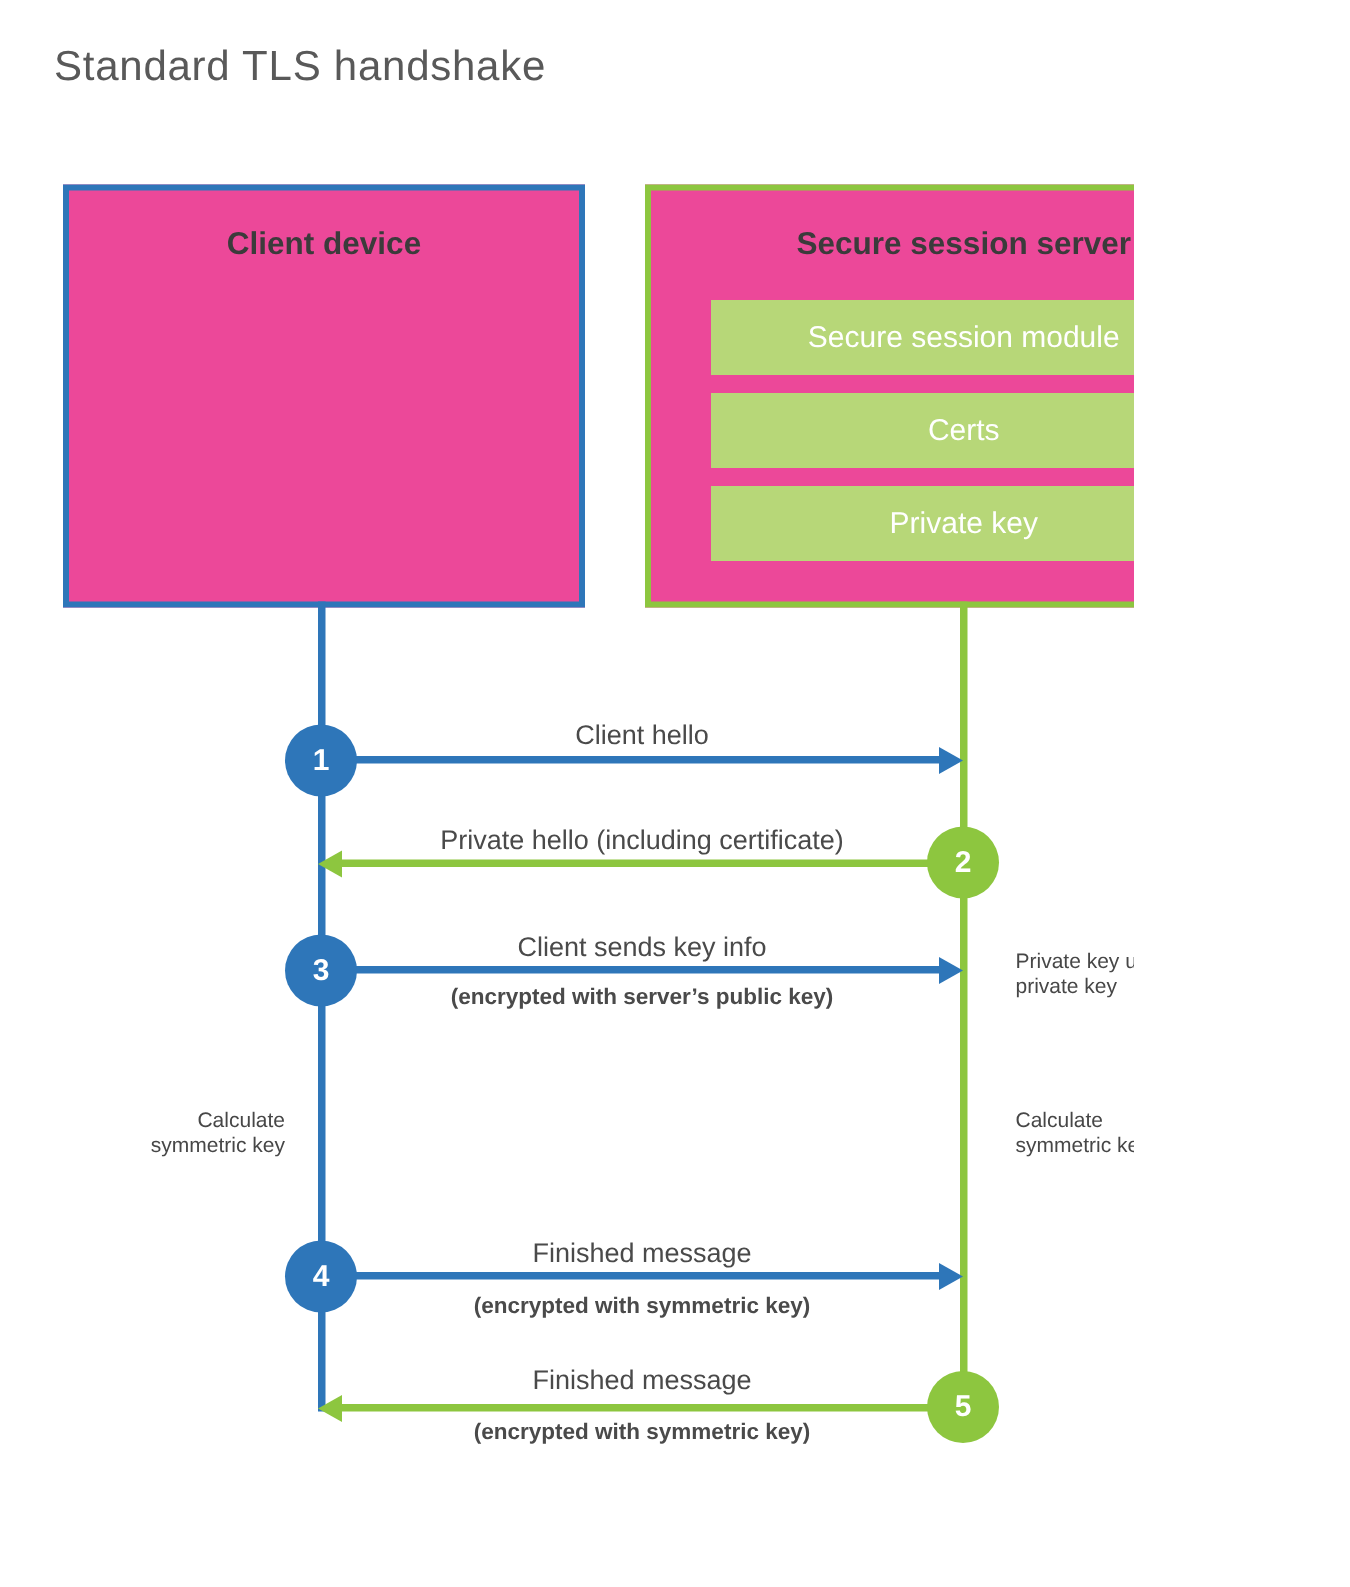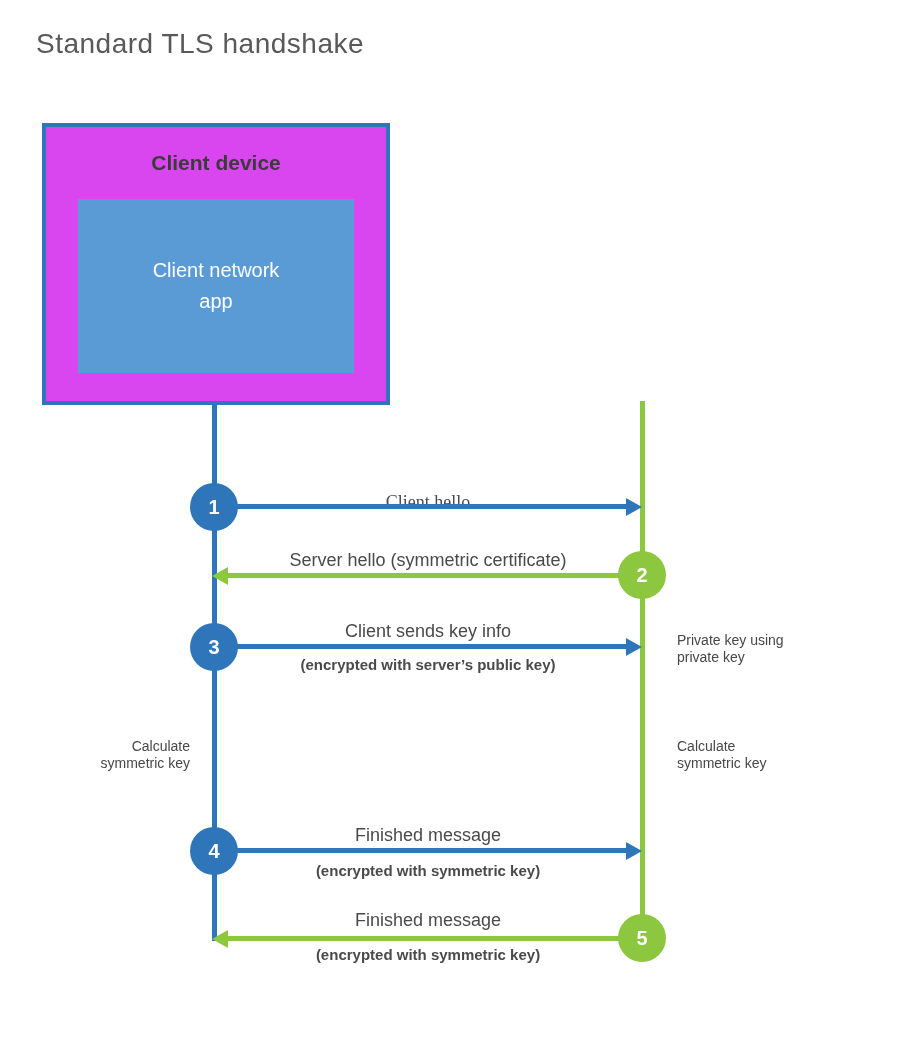--- a/index.html
+++ b/index.html
@@ -3,36 +3,35 @@
 <meta charset="utf-8">
 <style>
   html, body { margin: 0; padding: 0; background: #ffffff; }
   body { font-family: "Liberation Sans", "DejaVu Sans", sans-serif; }
   .canvas {
     position: relative;
     width: 756px;
     height: 1058px;
     background: #ffffff;
     overflow: hidden;
-    padding-left: 28px;
   }
   .page-title {
     position: absolute;
     left: 36px; top: 28px;
     font-size: 28px;
     font-weight: 300;
     letter-spacing: 0.5px;
     color: #595959;
   }
   
   .outer-box {
     position: absolute;
     top: 123px;
     height: 274px;
-    background: #d946ef;
+    background: #ec4899;
     border: 4px solid;
     text-decoration: underline;
   }
   .client-box { left: 42px;  width: 340px; border-color: #2e76b9; }
   .server-box { left: 430px; width: 417px; border-color: #8dc63f; }
   .box-title {
     position: absolute;
     left: 0; right: 0; top: 24px;
     text-align: center;
     font-size: 21px;
@@ -120,34 +119,38 @@
 </style>
 </head>
 <body>
 
 <div class="canvas">
 
   <div class="page-title">Standard TLS handshake</div>
 
   <div class="outer-box client-box">
     <div class="box-title">Client device</div>
-    <div class="client-app">Client network
-app</div>
   </div>
 
+  <div class="outer-box server-box">
+    <div class="box-title">Secure session server</div>
+    <div class="server-bar bar-1">Secure session module</div>
+    <div class="server-bar bar-2">Certs</div>
+    <div class="server-bar bar-3">Private key</div>
+  </div>
 
   <div class="vline vline-blue"></div>
   <div class="vline vline-green"></div>
 
-  <div class="msg" style="top:492px;font-family:Liberation Serif, serif;">Client hello</div>
+  <div class="msg" style="top:480px;">Client hello</div>
   <div class="hline hline-blue" style="left:214px; top:504px; width:412px;"></div>
   <div class="arrow-head head-right-blue" style="left:626px; top:498px;"></div>
   <div class="step-circle circ-blue" style="left:190px; top:483px;">1</div>
 
-  <div class="msg" style="top:550px;">Server hello (symmetric certificate)</div>
+  <div class="msg" style="top:550px;">Private hello (including certificate)</div>
   <div class="hline hline-green" style="left:228px; top:573px; width:414px;"></div>
   <div class="arrow-head head-left-green" style="left:212px; top:567px;"></div>
   <div class="step-circle circ-green" style="left:618px; top:551px;">2</div>
 
   <div class="msg" style="top:621px;">Client sends key info</div>
   <div class="hline hline-blue" style="left:214px; top:644px; width:412px;"></div>
   <div class="arrow-head head-right-blue" style="left:626px; top:638px;"></div>
   <div class="msg-sub" style="top:656px;">(encrypted with server’s public key)</div>
   <div class="step-circle circ-blue" style="left:190px; top:623px;">3</div>
 

